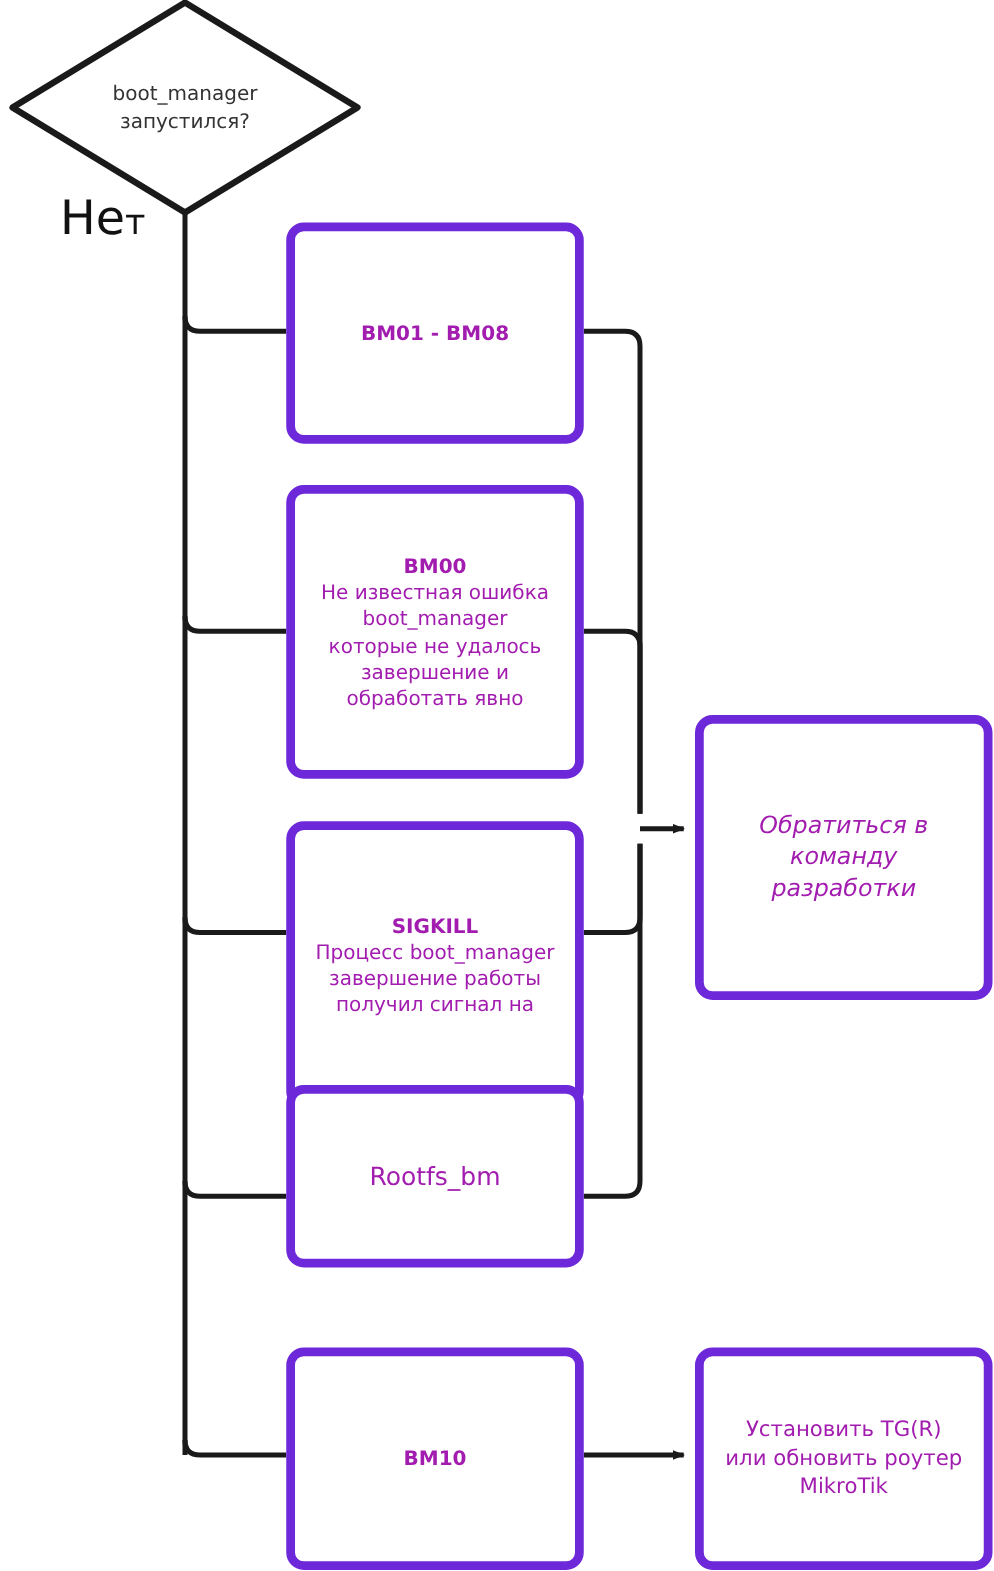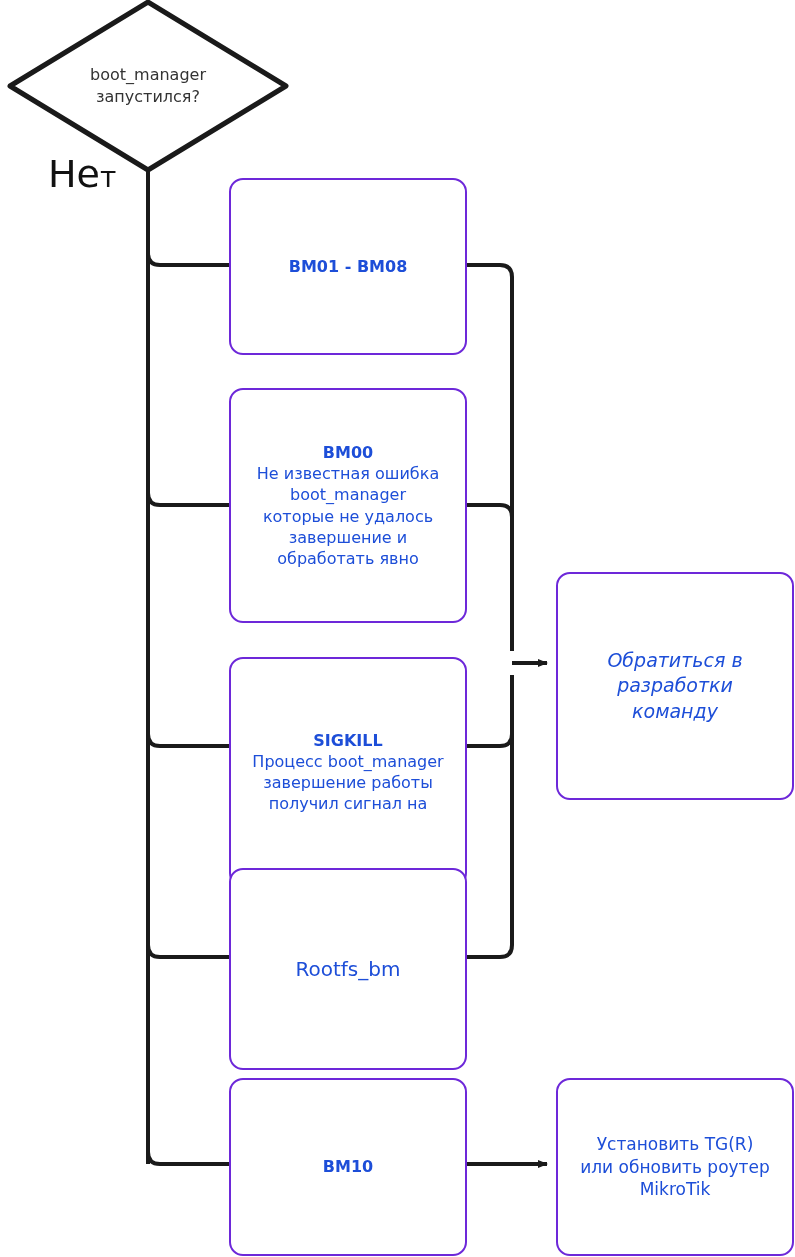--- a/index.html
+++ b/index.html
@@ -24,23 +24,23 @@
     width: 795px;
     height: 1257px;
   }
   .node {
     position: absolute;
     box-sizing: border-box;
     display: flex;
     align-items: center;
     justify-content: center;
     text-align: center;
-    color: #1d4ed8;
+    color: #a21caf;
     background: #ffffff;
-    border: 2px solid #6d28d9;
+    border: 7px solid #6d28d9;
     border-radius: 14px;
     z-index: 2;
   }
   .node .txt {
     padding: 2px 10px;
     line-height: 1.32;
     width: 100%;
   }
   .label-strong {
     font-weight: bold;
@@ -144,37 +144,37 @@
 
   <div class="node" style="left:229px; top:657px; width:238px; height:230px;">
     <div class="txt fs-16">
       <span class="label-strong">SIGKILL</span>
       <span class="label-line">Процесс boot_manager</span>
       <span class="label-line">завершение работы</span>
       <span class="label-line">получил сигнал на</span>
     </div>
   </div>
 
-  <div class="node" style="left:229px; top:868px; width:238px; height:202px;">
+  <div class="node" style="left:229px; top:868px; width:238px; height:146px;">
     <div class="txt fs-20">
       <span class="label-line">Rootfs_bm</span>
     </div>
   </div>
 
   <div class="node" style="left:229px; top:1078px; width:238px; height:178px;">
     <div class="txt fs-16">
       <span class="label-strong">BM10</span>
     </div>
   </div>
 
   <div class="node" style="left:556px; top:572px; width:238px; height:228px;font-style:italic;">
     <div class="txt fs-19">
       <span class="label-line">Обратиться в</span>
+      <span class="label-line">команду</span>
       <span class="label-line">разработки</span>
-      <span class="label-line">команду</span>
     </div>
   </div>
 
   <div class="node" style="left:556px; top:1078px; width:238px; height:178px;">
     <div class="txt fs-17">
       <span class="label-line">Установить TG(R)</span>
       <span class="label-line">или обновить роутер</span>
       <span class="label-line">MikroTik</span>
     </div>
   </div>

